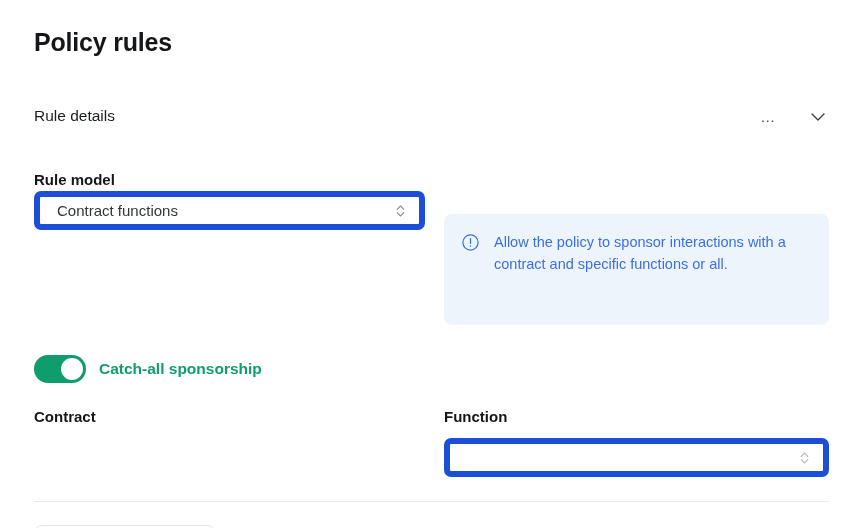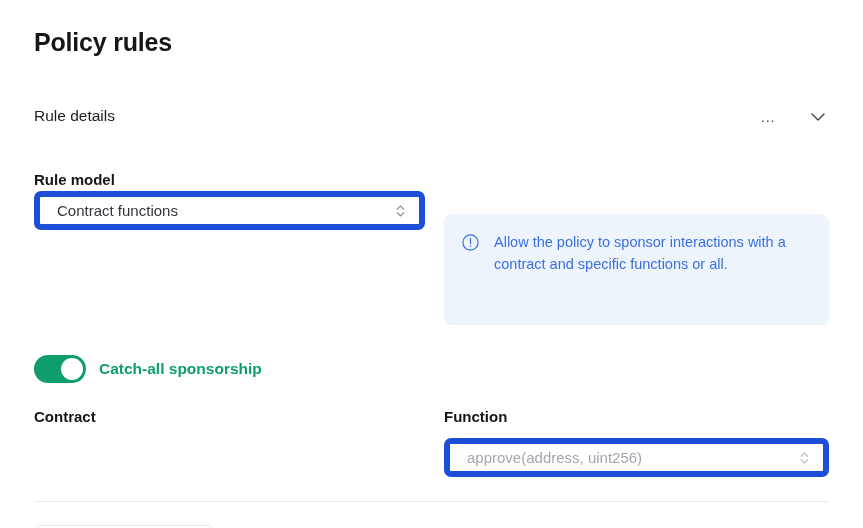--- a/index.html
+++ b/index.html
@@ -298,21 +298,20 @@
     </div>
 
     <div class="grid cf-row">
       <div class="cf-col">
         <div class="field-label">Contract</div>
       </div>
 
       <div class="cf-col">
         <div class="field-label">Function</div>
         <div class="select disabled">
-          <span class="select-value">approve(address, uint256)</span>
           <span class="select-arrow">
             <svg viewBox="0 0 11 16" width="11" height="16" fill="none" stroke="currentColor" stroke-width="1.1" stroke-linecap="round" stroke-linejoin="round">
               <polyline points="2.2,6.3 5.5,3 8.8,6.3"></polyline>
               <polyline points="2.2,9.7 5.5,13 8.8,9.7"></polyline>
             </svg>
           </span>
         </div>
       </div>
     </div>
 

